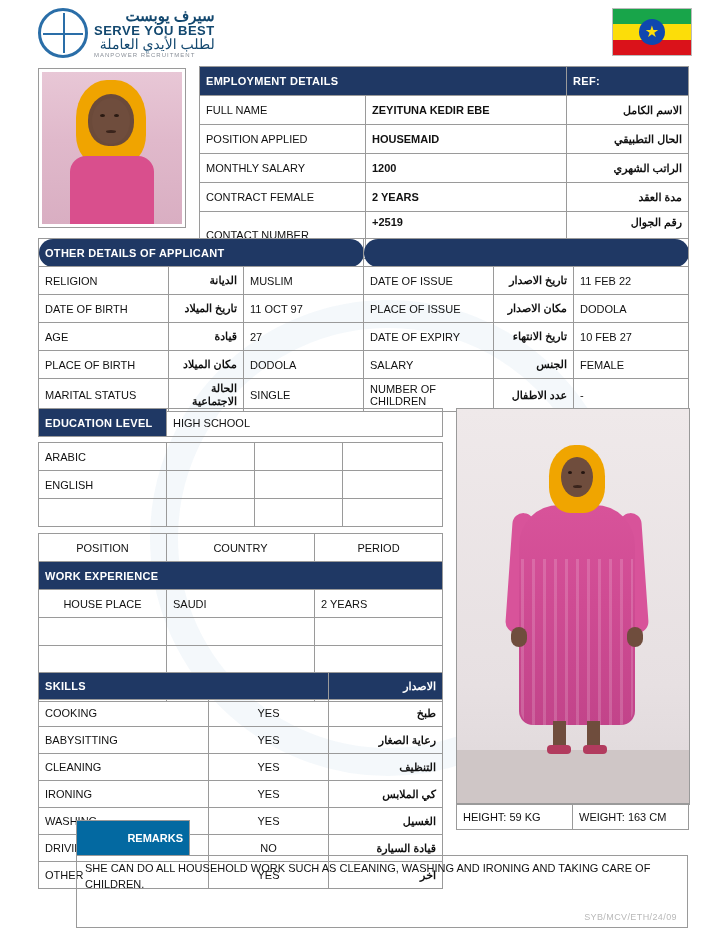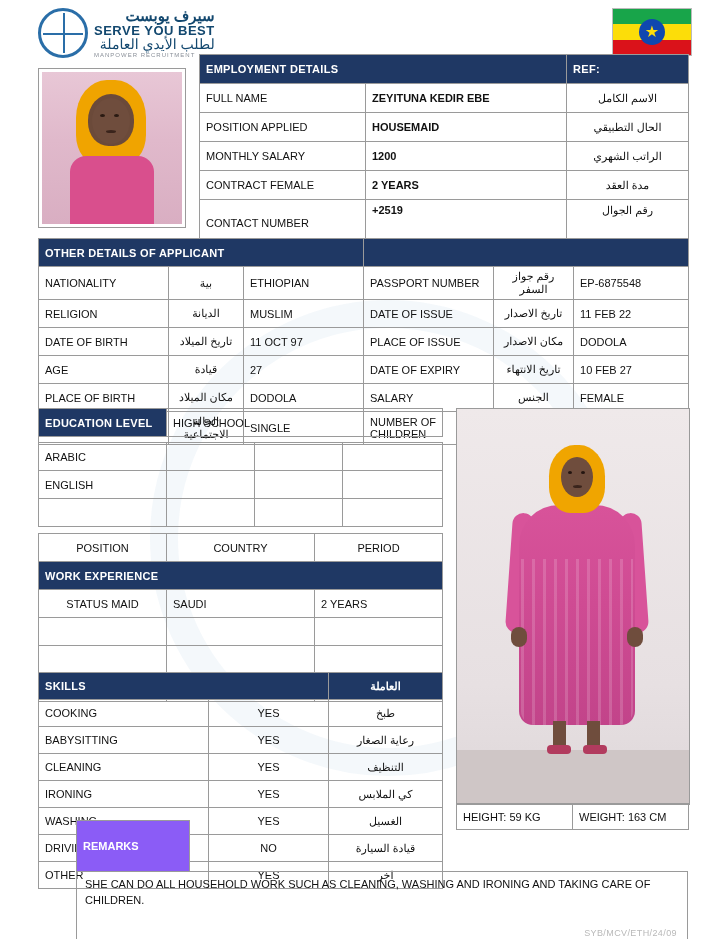--- a/index.html
+++ b/index.html
@@ -27,43 +27,43 @@
   .flag .g{background:#18a54a;}
   .flag .y{background:#fcdd09;}
   .flag .r{background:#da121a;}
   .flag .disc{position:absolute;left:50%;top:50%;transform:translate(-50%,-50%);
     width:26px;height:26px;border-radius:50%;background:#0f47af;display:flex;align-items:center;justify-content:center;color:#fcdd09;font-size:16px;line-height:1;}
 
   
   .tbl{border-collapse:collapse;table-layout:fixed;}
   .tbl td,.tbl th{border:1px solid #9a9a9a;padding:3px 6px;font-size:11px;height:19px;vertical-align:middle;}
   .hdr{background:#1f3864;color:#fff;font-weight:bold;font-size:11px;letter-spacing:.3px;}
-  .ar{direction:rtl;text-align:center;font-size:11px;}
+  .ar{direction:rtl;text-align:right;font-size:11px;font-weight:bold;}
   .val{font-weight:bold;}
   .center{text-align:center;}
 
   
   .photo-box{position:absolute;left:38px;top:68px;width:146px;height:158px;border:1px solid #9a9a9a;background:#fff;}
   .portrait{position:absolute;left:3px;top:3px;width:140px;height:152px;
     background:linear-gradient(180deg,#e8c7d6 0%,#e0b9cb 45%,#d9aec2 100%);overflow:hidden;}
   .p-head{position:absolute;left:46px;top:22px;width:46px;height:52px;border-radius:50% 50% 45% 45%;background:#6b4a3a;}
   .p-scarf{position:absolute;left:34px;top:8px;width:70px;height:86px;border-radius:44% 44% 36% 36%;background:#f0a400;}
   .p-face{position:absolute;left:50px;top:26px;width:38px;height:46px;border-radius:50%;background:#6f4d3d;}
   .p-eye{position:absolute;width:5px;height:3px;border-radius:50%;background:#2a1a12;top:42px;}
   .p-eye.l{left:58px;} .p-eye.r{left:72px;}
   .p-mouth{position:absolute;left:64px;top:58px;width:10px;height:3px;border-radius:50%;background:#3a241c;}
   .p-body{position:absolute;left:28px;top:84px;width:84px;height:70px;border-radius:16px 16px 0 0;background:#d94f8d;}
 
   
-  #employment{position:absolute;left:199px;top:54px;width:489px;}
+  #employment{position:absolute;left:199px;top:66px;width:489px;}
   #employment td{height:22px;}
 
   
   #other{position:absolute;left:38px;top:238px;width:650px;}
-  #other td{height:21px;}
+  #other td{height:21px;border-radius:14px;}
 
   
   #education{position:absolute;left:38px;top:408px;width:404px;}
   #education td{height:21px;margin-left:32px;}
 
   
   #language{position:absolute;left:38px;top:442px;width:404px;}
   #language td{height:21px;}
 
   
@@ -95,21 +95,21 @@
     background:repeating-linear-gradient(90deg, rgba(255,255,255,.16) 0 3px, rgba(0,0,0,0) 3px 11px);border-radius:0 0 14px 14px;}
   .fp-legL{position:absolute;left:96px;top:312px;width:13px;height:28px;background:#6f4d3d;}
   .fp-legR{position:absolute;left:130px;top:312px;width:13px;height:28px;background:#6f4d3d;}
   .fp-shoeL{position:absolute;left:90px;top:336px;width:24px;height:9px;border-radius:4px;background:#b23b5e;}
   .fp-shoeR{position:absolute;left:126px;top:336px;width:24px;height:9px;border-radius:4px;background:#b23b5e;}
   .hw{position:absolute;left:456px;top:803px;width:232px;}
   .hw td{height:19px;font-size:11px;}
 
   
   .remarks-wrap{position:absolute;left:76px;top:820px;width:612px;}
-  .rm-hdr{width:100px;background:#8b5cf6;color:#fff;font-weight:bold;font-size:11px;padding:19px 6px;border:1px solid #9a9a9a;border-bottom:none;}
+  .rm-hdr{width:100px;background:#0369a1;color:#fff;font-weight:bold;font-size:11px;padding:11px 6px;border:1px solid #9a9a9a;border-bottom:none;text-align:right;}
   .rm-box{border:1px solid #9a9a9a;min-height:52px;padding:5px 8px 14px 8px;font-size:11px;line-height:1.45;position:relative;}
   .rm-code{position:absolute;right:10px;bottom:3px;color:#b9b9b9;font-size:9px;letter-spacing:.4px;}
 
   
   .wm{position:absolute;left:150px;top:300px;width:420px;height:420px;border-radius:50%;
     border:28px solid rgba(42,110,168,.05);pointer-events:none;}
 </style>
 </head>
 <body>
 
@@ -194,28 +194,20 @@
       <col style="width:130px">
         <col style="width:80px">
         <col style="width:115px">
     </colgroup>
     <tbody>
         <tr>
       <td class="hdr" colspan="3">OTHER DETAILS OF APPLICANT</td>
       <td class="hdr" colspan="3"></td>
     </tr>
     <tr>
-      <td>NATIONALITY</td>
-      <td class="ar">بية</td>
-      <td>ETHIOPIAN</td>
-      <td>PASSPORT NUMBER</td>
-      <td class="ar">رقم جواز السفر</td>
-      <td>EP-6875548</td>
-    </tr>
-    <tr>
       <td>RELIGION</td>
       <td class="ar">الديانة</td>
       <td>MUSLIM</td>
       <td>DATE OF ISSUE</td>
       <td class="ar">تاريخ الاصدار</td>
       <td>11 FEB 22</td>
     </tr>
     <tr>
       <td>DATE OF BIRTH</td>
       <td class="ar">تاريخ الميلاد</td>
@@ -302,21 +294,21 @@
     <tbody>
         <tr>
       <td class="center">POSITION</td>
       <td class="center">COUNTRY</td>
       <td class="center">PERIOD</td>
     </tr>
     <tr>
       <td class="hdr" colspan="3">WORK EXPERIENCE</td>
     </tr>
     <tr>
-      <td class="center">STATUS MAID</td>
+      <td class="center">HOUSE PLACE</td>
       <td>SAUDI</td>
       <td>2 YEARS</td>
     </tr>
     <tr>
       <td></td>
       <td></td>
       <td></td>
     </tr>
     <tr>
       <td></td>
@@ -333,21 +325,21 @@
 
   <table class="tbl" id="skills">
     <colgroup>
         <col style="width:170px">
         <col style="width:120px">
         <col style="width:114px">
       </colgroup>
     <tbody>
         <tr>
       <td class="hdr" colspan="2">SKILLS</td>
-      <td class="hdr ar">العاملة</td>
+      <td class="hdr ar">الاصدار</td>
     </tr>
     <tr>
       <td>COOKING</td>
       <td class="center">YES</td>
       <td class="ar">طبخ</td>
     </tr>
     <tr>
       <td>BABYSITTING</td>
       <td class="center">YES</td>
       <td class="ar">رعاية الصغار</td>

